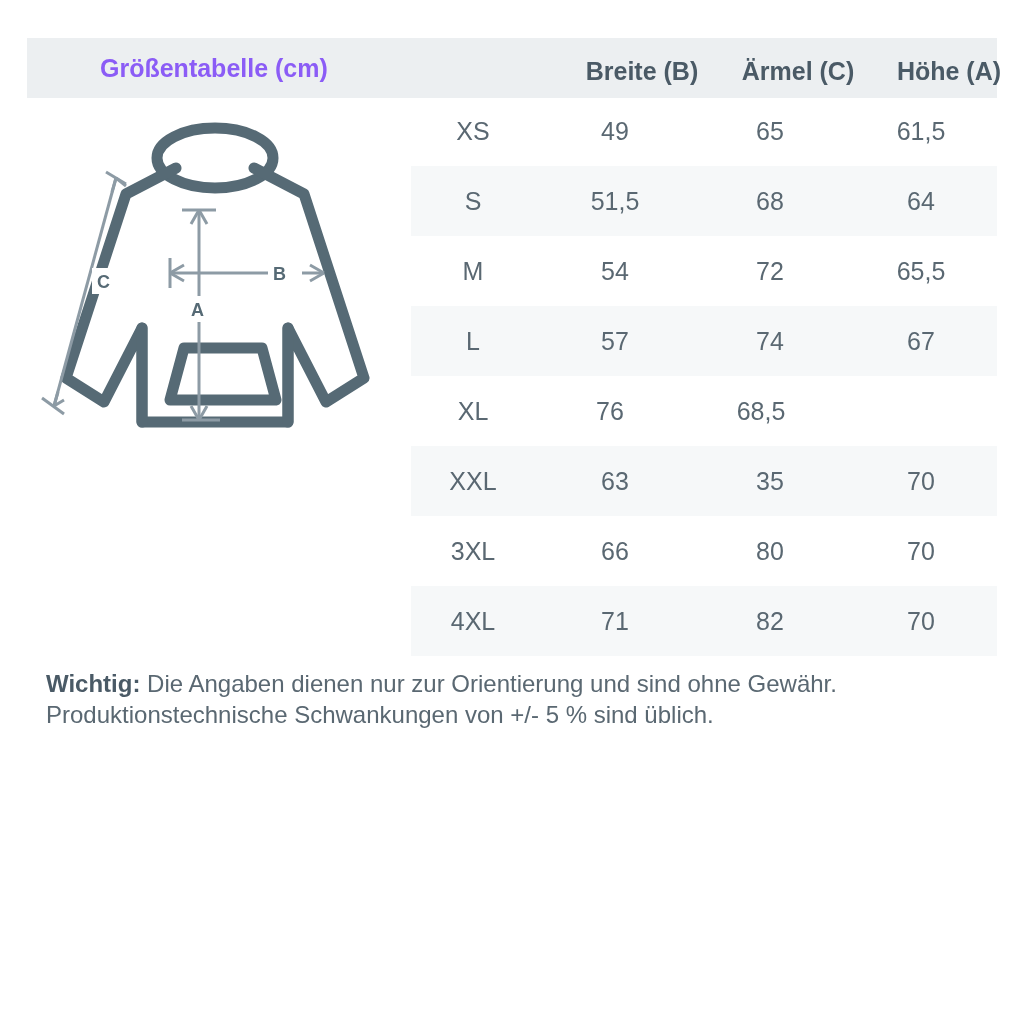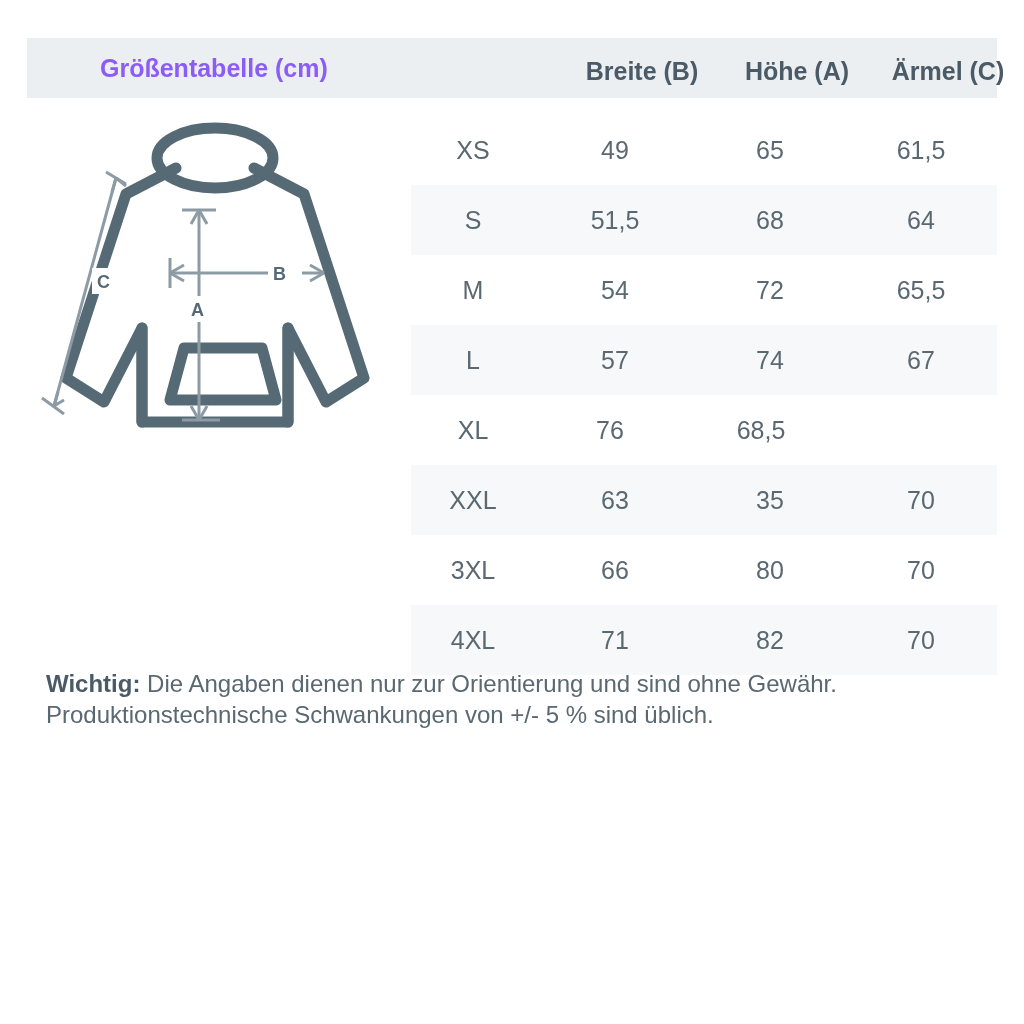--- a/index.html
+++ b/index.html
@@ -59,21 +59,21 @@
   }
   .hc-size  { width: 105px; }
   .hc-b     { width: 160px; }
   .hc-a     { width: 150px; }
   .hc-c     { width: 152px; }
 
   
   .table {
     position: absolute;
     left: 411px;
-    top: 115px;
+    top: 96px;
     width: 586px;
   }
   .row {
     display: flex;
     align-items: center;
     height: 70px;
   }
   .row.alt {
     background: #f6f8f9;
   }
@@ -115,22 +115,22 @@
 </head>
 <body>
 
 <div class="page">
 
   <div class="header">
     <div class="header-title">Größentabelle (cm)</div>
     <div class="header-cols">
       <div class="header-col hc-size"></div>
       <div class="header-col hc-b">Breite (B)</div>
+      <div class="header-col hc-c">Ärmel (C)</div>
       <div class="header-col hc-a">Höhe (A)</div>
-      <div class="header-col hc-c">Ärmel (C)</div>
     </div>
   </div>
 
   <div class="illu">
     <svg width="380" height="350" viewBox="0 0 380 350" xmlns="http://www.w3.org/2000/svg">
       <g fill="none" stroke="#566a75" stroke-width="11" stroke-linejoin="round" stroke-linecap="round">
 
         <ellipse cx="185" cy="48" rx="58" ry="30"></ellipse>
 
         <path d="M146 58 L96 84 L36 268 L74 292 L112 218 L112 312 L258 312 L258 218 L296 292 L334 268 L274 84 L224 58"></path>

